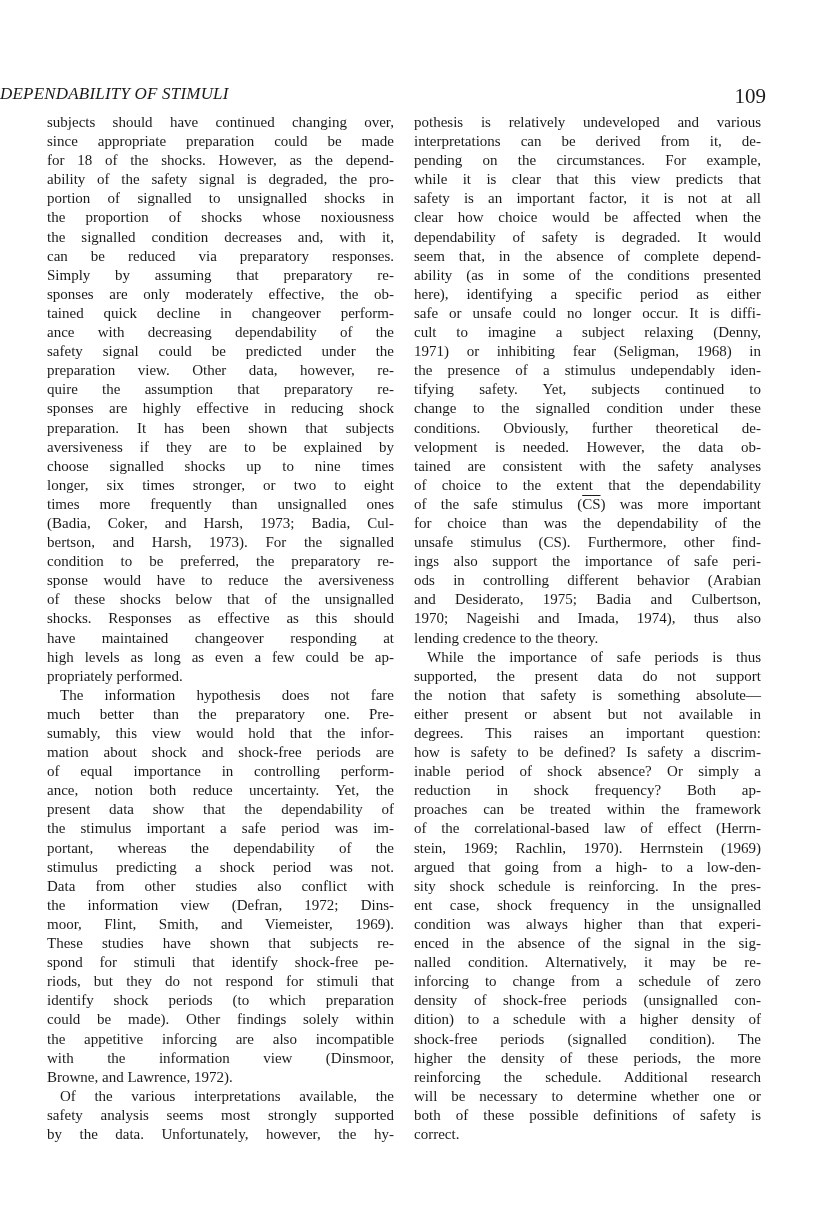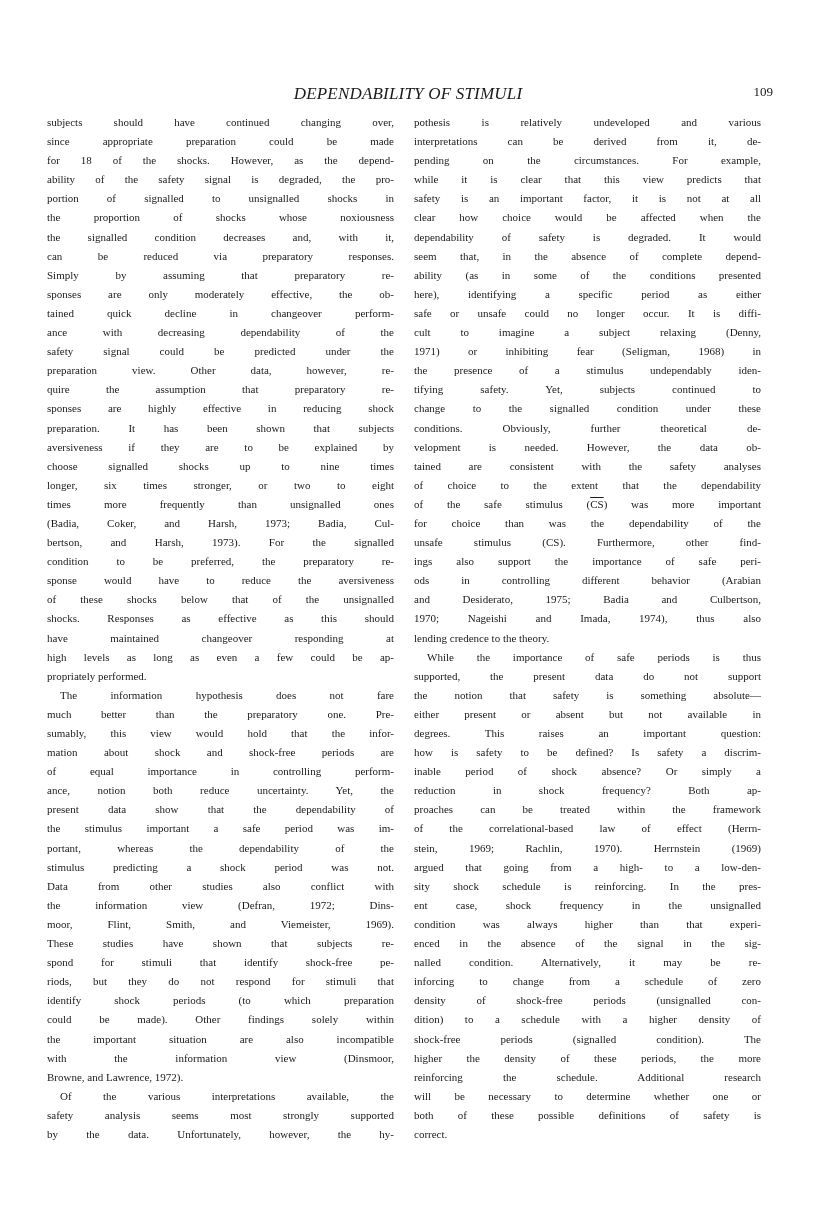--- a/index.html
+++ b/index.html
@@ -3,30 +3,30 @@
 <meta charset="utf-8">
 <style>
   html, body { margin: 0; padding: 0; background: #ffffff; }
   body { width: 816px; height: 1207px; position: relative; overflow: hidden; color: #1a1a1a; }
   .page { position: absolute; left: 0; top: 0; width: 816px; height: 1207px; }
   .running-head {
     position: absolute; top: 84px; left: 0; width: 816px; height: 24px;
     font-family: "Liberation Serif", "DejaVu Serif", serif;
   }
   .running-title {
-    position: absolute; left: 0; width: 816px; text-align: center; top: 0;
+    position: absolute; left: 0; width: 816px; top: 0;
     font-style: italic; font-size: 17px; letter-spacing: 0.2px;
   }
   .page-number {
-    position: absolute; right: 43px; top: 0; font-size: 13px;
+    position: absolute; right: 50px; top: 0; font-size: 21px;
   }
   .col {
     position: absolute; top: 113px; width: 347px;
     font-family: "Liberation Serif", "DejaVu Serif", serif;
-    font-size: 11px; line-height: 19.1px;
+    font-size: 15px; line-height: 19.1px;
     text-align: justify; hyphens: none;
   }
   .col-left { left: 47px; }
   .col-right { left: 414px; }
   .line { display: block; text-align: justify; text-align-last: justify; white-space: nowrap; height: 19.1px; }
   .line.last { text-align-last: left; }
   .line.indent { text-indent: 13px; }
   .ov { text-decoration: overline; }
 </style>
 </head>
@@ -80,21 +80,21 @@
       <span class="line">portant, whereas the dependability of the</span>
       <span class="line">stimulus predicting a shock period was not.</span>
       <span class="line">Data from other studies also conflict with</span>
       <span class="line">the information view (Defran, 1972; Dins-</span>
       <span class="line">moor, Flint, Smith, and Viemeister, 1969).</span>
       <span class="line">These studies have shown that subjects re-</span>
       <span class="line">spond for stimuli that identify shock-free pe-</span>
       <span class="line">riods, but they do not respond for stimuli that</span>
       <span class="line">identify shock periods (to which preparation</span>
       <span class="line">could be made). Other findings solely within</span>
-      <span class="line">the important situation are also incompatible</span>
+      <span class="line">the appetitive inforcing are also incompatible</span>
       <span class="line">with the information view (Dinsmoor,</span>
       <span class="line last">Browne, and Lawrence, 1972).</span>
       <span class="line indent">Of the various interpretations available, the</span>
       <span class="line">safety analysis seems most strongly supported</span>
       <span class="line">by the data. Unfortunately, however, the hy-</span>
     </div>
   <div class="col col-right" id="col-right">
       <span class="line">pothesis is relatively undeveloped and various</span>
       <span class="line">interpretations can be derived from it, de-</span>
       <span class="line">pending on the circumstances. For example,</span>

